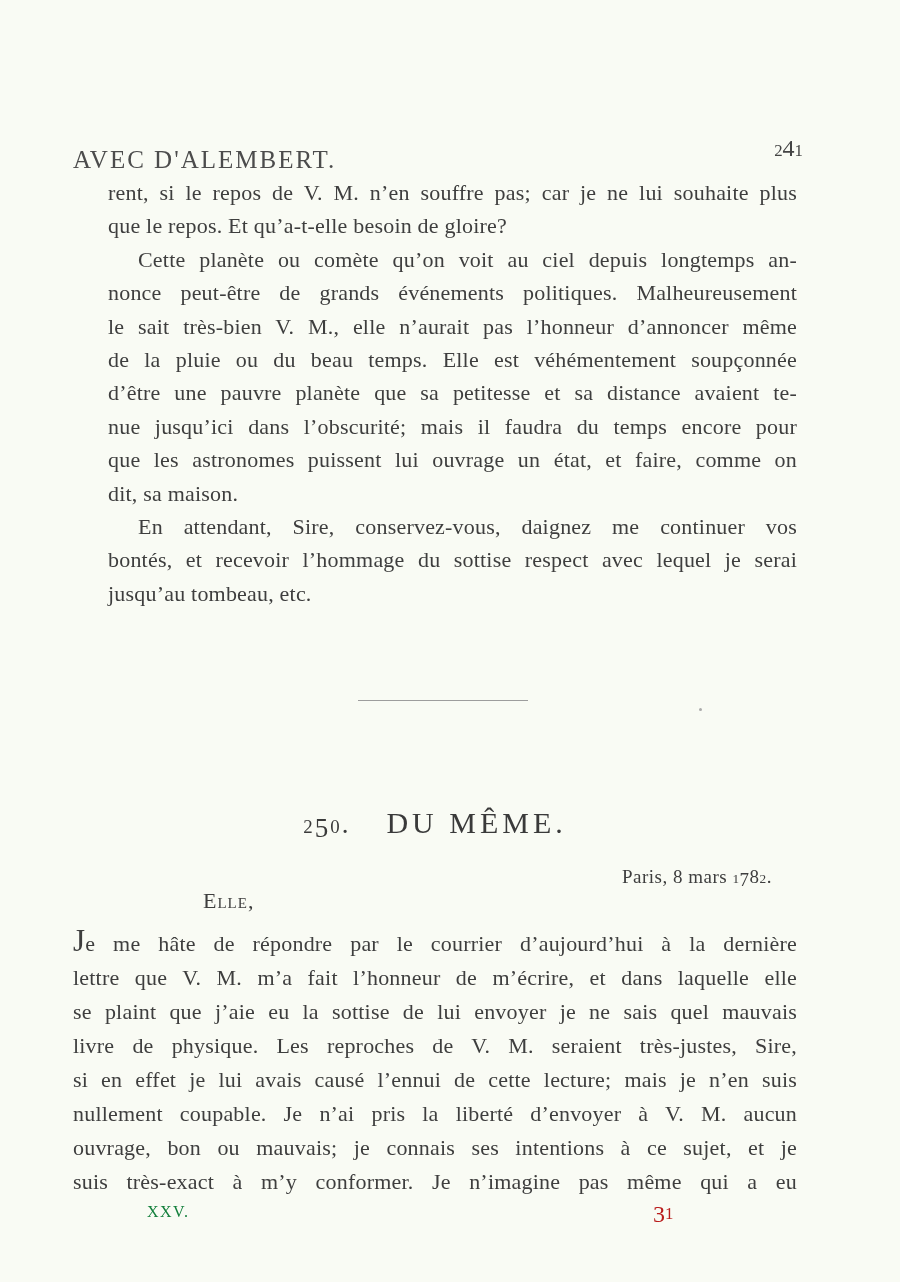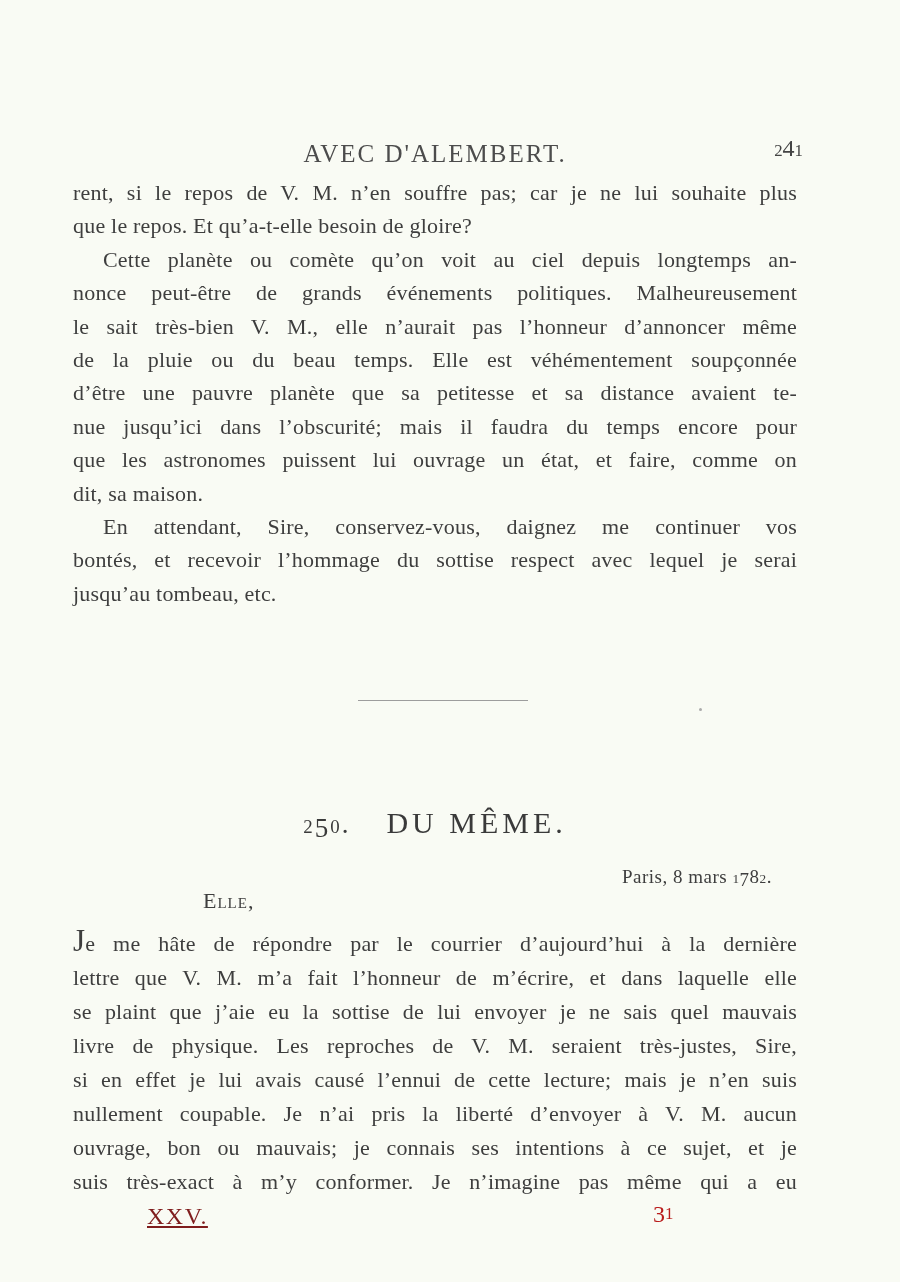--- a/index.html
+++ b/index.html
@@ -13,24 +13,24 @@
     height: 1282px;
     background: #f9fbf4;
     font-family: "Liberation Serif", serif;
     color: #3e3e3e;
     overflow: hidden;
   }
 
   
   .running-header {
     position: absolute;
-    top: 140px;
+    top: 146px;
     left: 73px;
     width: 724px;
-    text-align: center;
+    text-align: left;
     font-size: 25px;
     letter-spacing: 2px;
     color: #4c4c4c;
     white-space: nowrap;
   }
   .page-number {
     position: absolute;
     top: 135px;
     left: 757px;
     width: 46px;
@@ -41,21 +41,21 @@
 
   
   .text-block {
     position: absolute;
     left: 73px;
     width: 724px;
     font-size: 22px;
   }
   .block-continuation { top: 176px; }
   .block-letter-body  { top: 927px; }
-  .block-continuation .line { line-height: 33.4px; }
+  .block-continuation .line { line-height: 33.4px; margin-left: 35px; }
   .block-letter-body  .line { line-height: 34px; }
   .line {
     text-align: justify;
     text-align-last: justify;
     letter-spacing: 0.2px;
     white-space: nowrap; 
   }
   .line.short { text-align-last: left; }
   .line.indent { padding-left: 30px; }
   .line.initial::first-letter {
@@ -119,24 +119,23 @@
     font-size: 22px;
     font-variant: small-caps;
     letter-spacing: 1px;
   }
 
   
   .volume-signature {
     position: absolute;
     top: 1203px;
     left: 147px;
-    font-size: 24px;
+    font-size: 16px;
     letter-spacing: 1.5px;
-    color: #7f1d1d;
-    text-decoration: underline;
+    color: #15803d;
   }
   .sheet-signature {
     position: absolute;
     top: 1198px;
     left: 653px;
     font-size: 24px;
     color: #b91c1c;
   }
 
   

